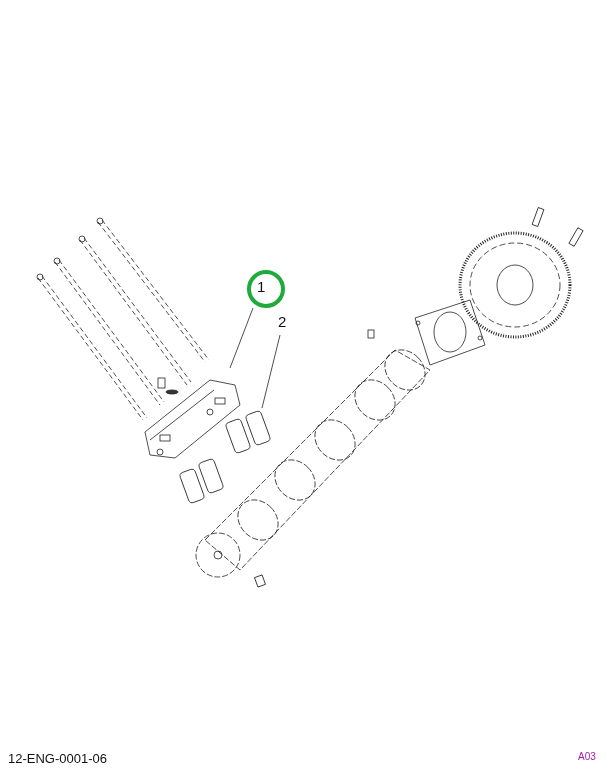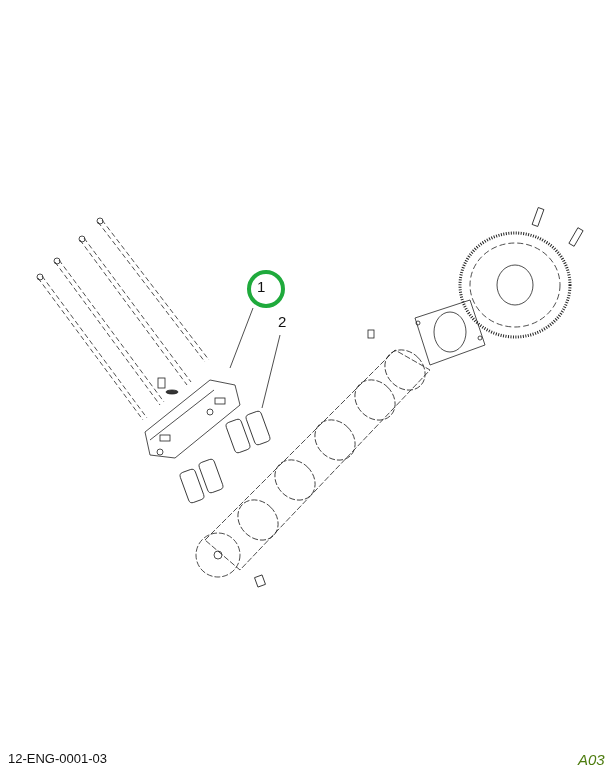--- a/index.html
+++ b/index.html
@@ -1,21 +1,21 @@
 <!DOCTYPE html>
 <html><head>
 <meta charset="utf-8">
 <style>
   html, body { margin: 0; padding: 0; background: #ffffff; }
   body { width: 610px; height: 777px; position: relative; overflow: hidden;
          font-family: "Liberation Sans", sans-serif; color: #111; }
   #diagram { position: absolute; left: 0; top: 0; width: 610px; height: 777px; }
   .callout-num { position: absolute; font-size: 15px; color: #111; line-height: 1; }
   .footer-id { position: absolute; left: 8px; top: 751px; font-size: 13px; color: #111; }
-  .footer-rev { position: absolute; left: 578px; top: 751px; font-size: 15px; color: #4d7c0f; font-style: italic; }
+  .footer-rev { position: absolute; left: 578px; top: 751px; font-size: 10px; color: #a21caf; }
   .highlight-ring { position: absolute; left: 247px; top: 270px; width: 30px; height: 30px;
                     border: 4px solid #1faa3c; border-radius: 50%; }
 </style>
 </head>
 <body>
 
 <svg id="diagram" viewBox="0 0 610 777" xmlns="http://www.w3.org/2000/svg">
   <g fill="none" stroke="#222" stroke-width="0.8">
 
     <g stroke-dasharray="5,3">
@@ -86,14 +86,14 @@
       <rect x="535" y="208" width="6" height="18" transform="rotate(20 538 217)"></rect>
       <rect x="573" y="228" width="6" height="18" transform="rotate(30 576 237)"></rect>
     </g>
   </g>
 </svg>
 
 <div class="highlight-ring"></div>
 <span class="callout-num" style="left:257px; top:279px;">1</span>
 <span class="callout-num" style="left:278px; top:314px;">2</span>
 
-<div class="footer-id">12-ENG-0001-03</div>
+<div class="footer-id">12-ENG-0001-06</div>
 <div class="footer-rev">A03</div>
 
 </body></html>

